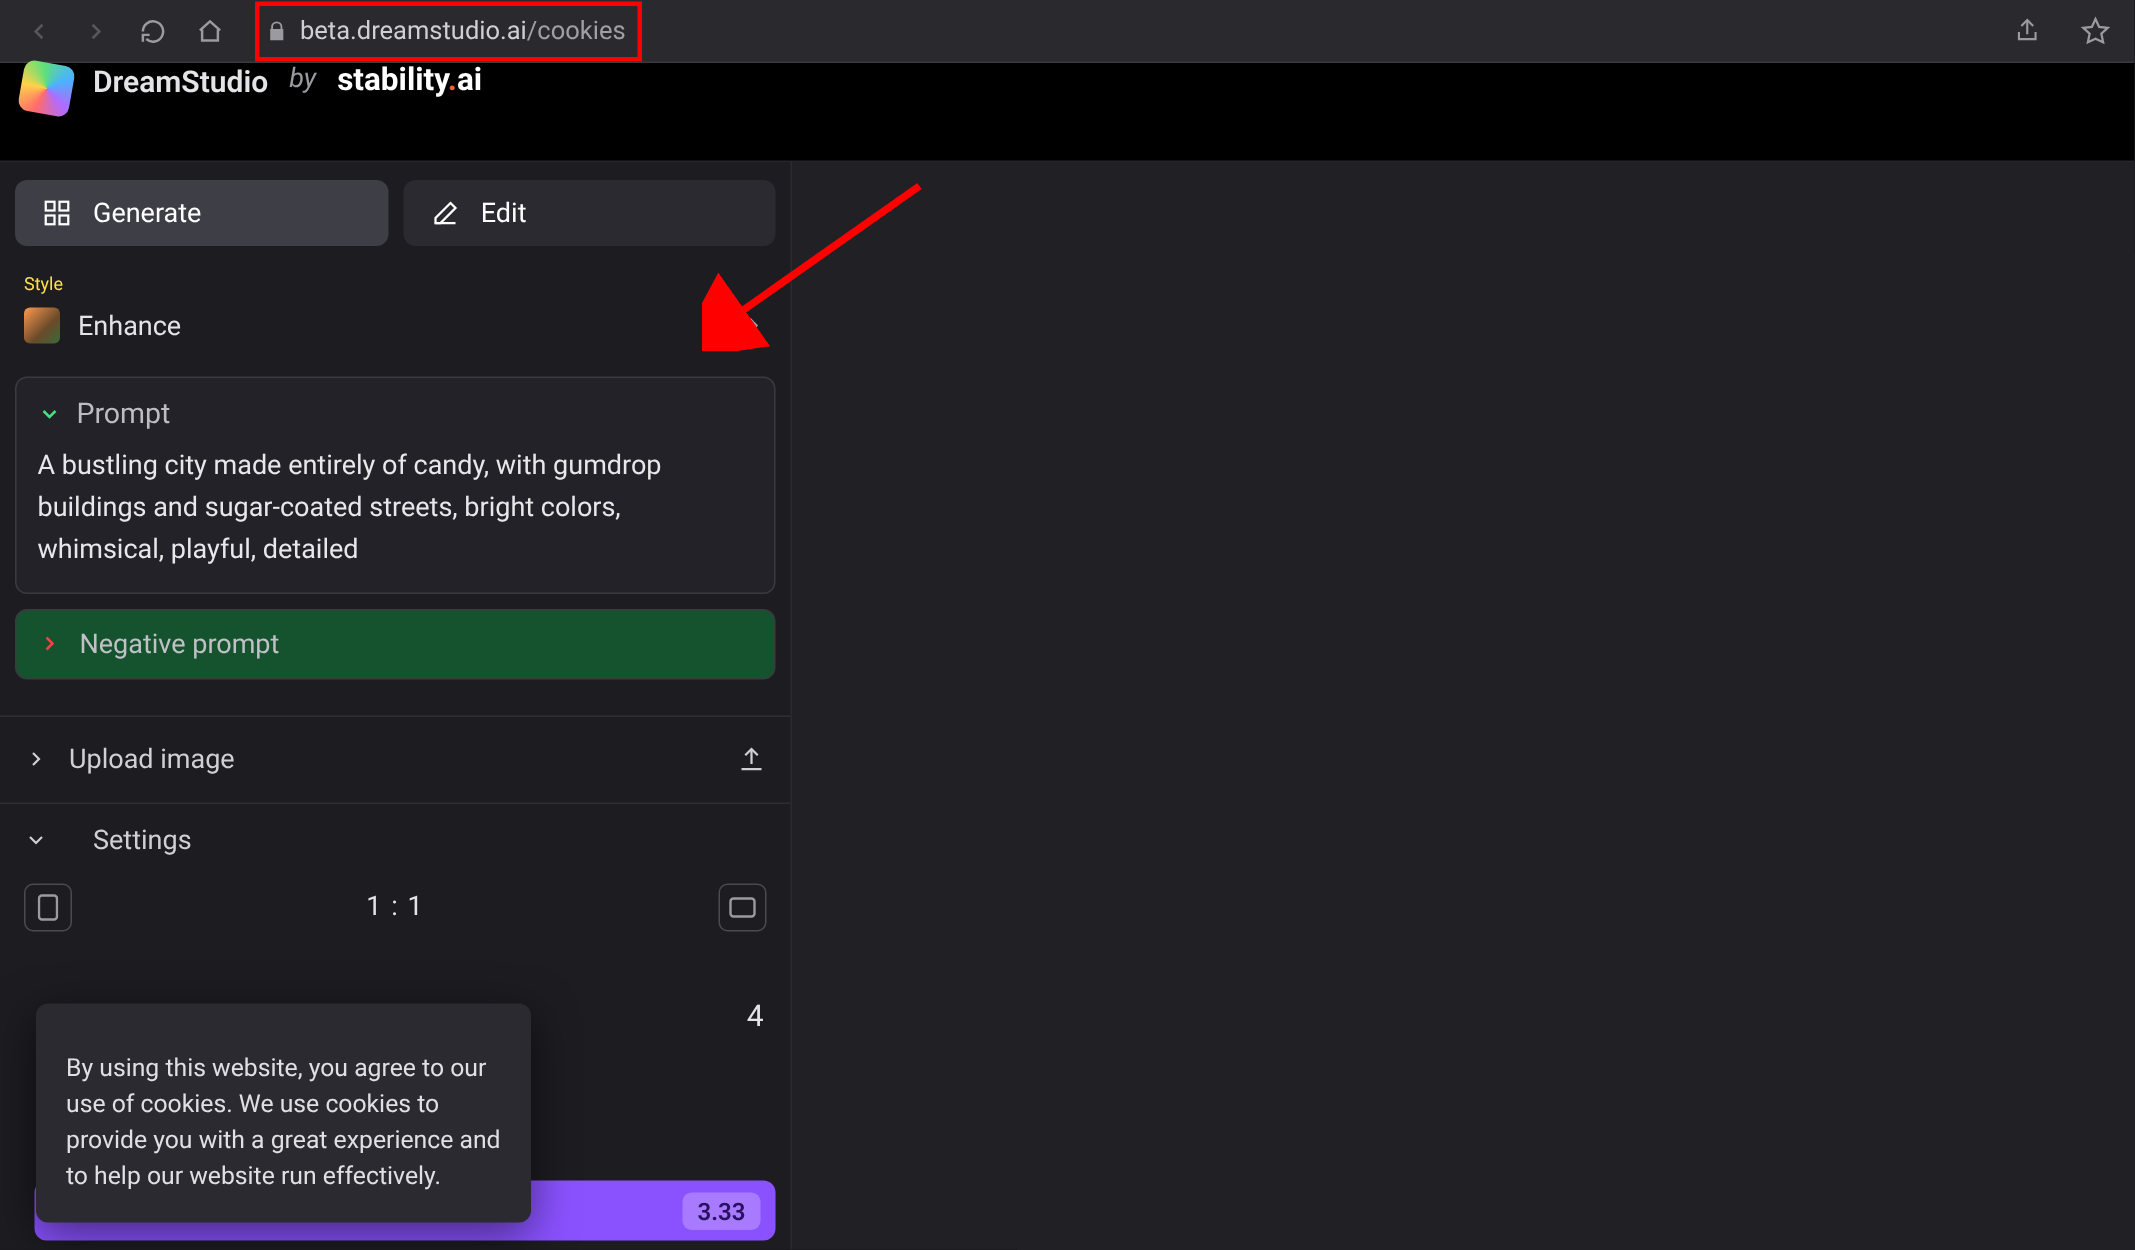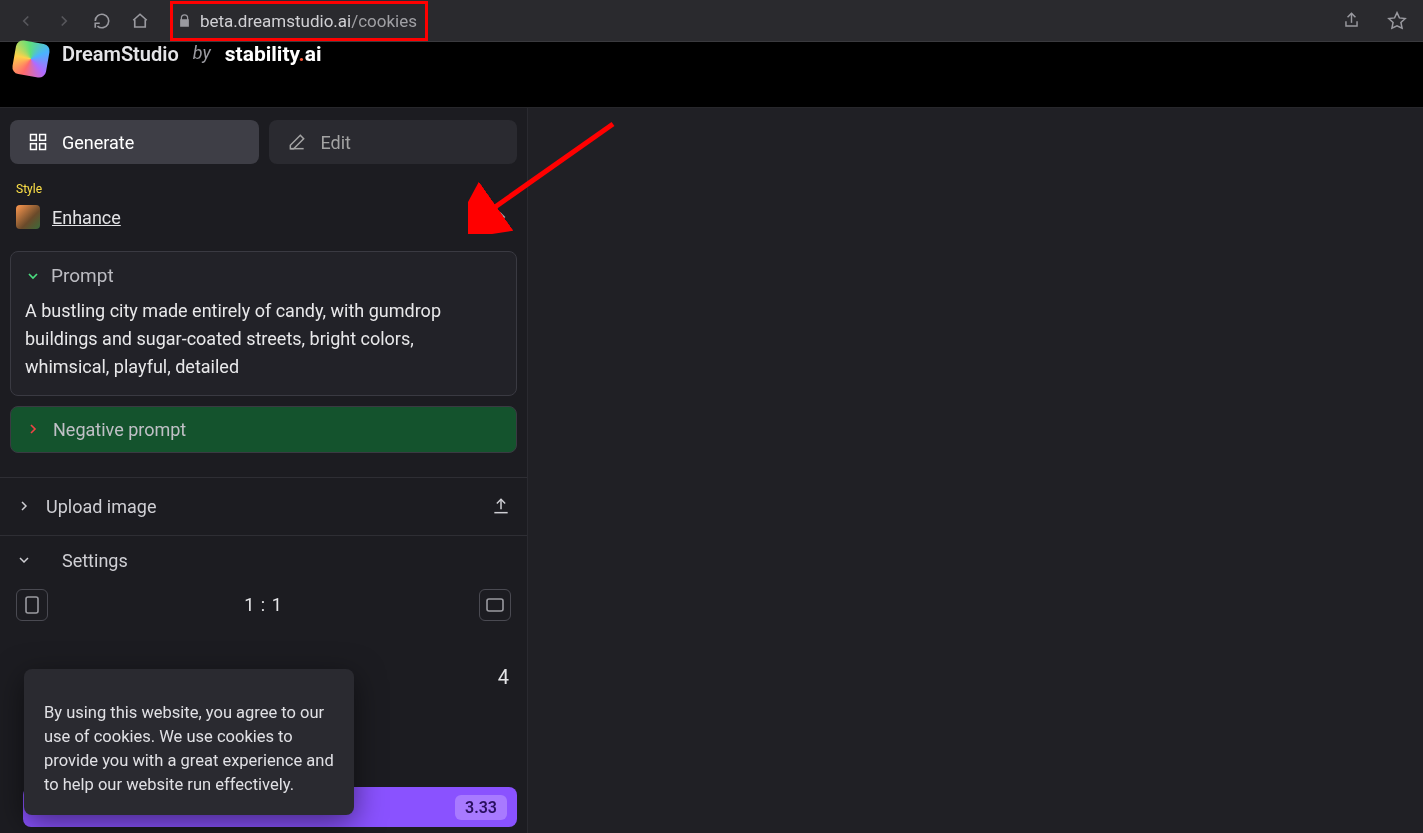--- a/index.html
+++ b/index.html
@@ -84,21 +84,21 @@
 .tabs {
   display: flex;
   gap: 10px;
   padding: 12px 10px;
 }
 .tab {
   flex: 1;
   height: 44px;
   border-radius: 8px;
   background: #2a2a30;
-  color: #a3a3a3;
+  color: #ffffff;
   display: flex;
   align-items: center;
   gap: 14px;
   padding: 0 18px;
   font-size: 18px;
   cursor: pointer;
 }
 .tab.active { background: #3e3e46; color: #fff; }
 
 
@@ -107,21 +107,21 @@
 .style-row {
   display: flex; align-items: center; gap: 12px;
   height: 36px;
   cursor: pointer;
 }
 .style-thumb {
   width: 24px; height: 24px;
   border-radius: 4px;
   background: linear-gradient(135deg, #ff9950 0%, #6a4a2a 60%, #3a6a3a 100%);
 }
-.style-name { flex: 1; font-size: 18px; color: #e4e4e7; text-decoration: underline; }
+.style-name { flex: 1; font-size: 18px; color: #e4e4e7; }
 .chev-right { color: #9a9aa0; }
 
 
 .panel {
   margin: 10px 10px 0 10px;
   border: 1px solid #3a3a42;
   border-radius: 8px;
   background: #222228;
 }
 .panel-header {

